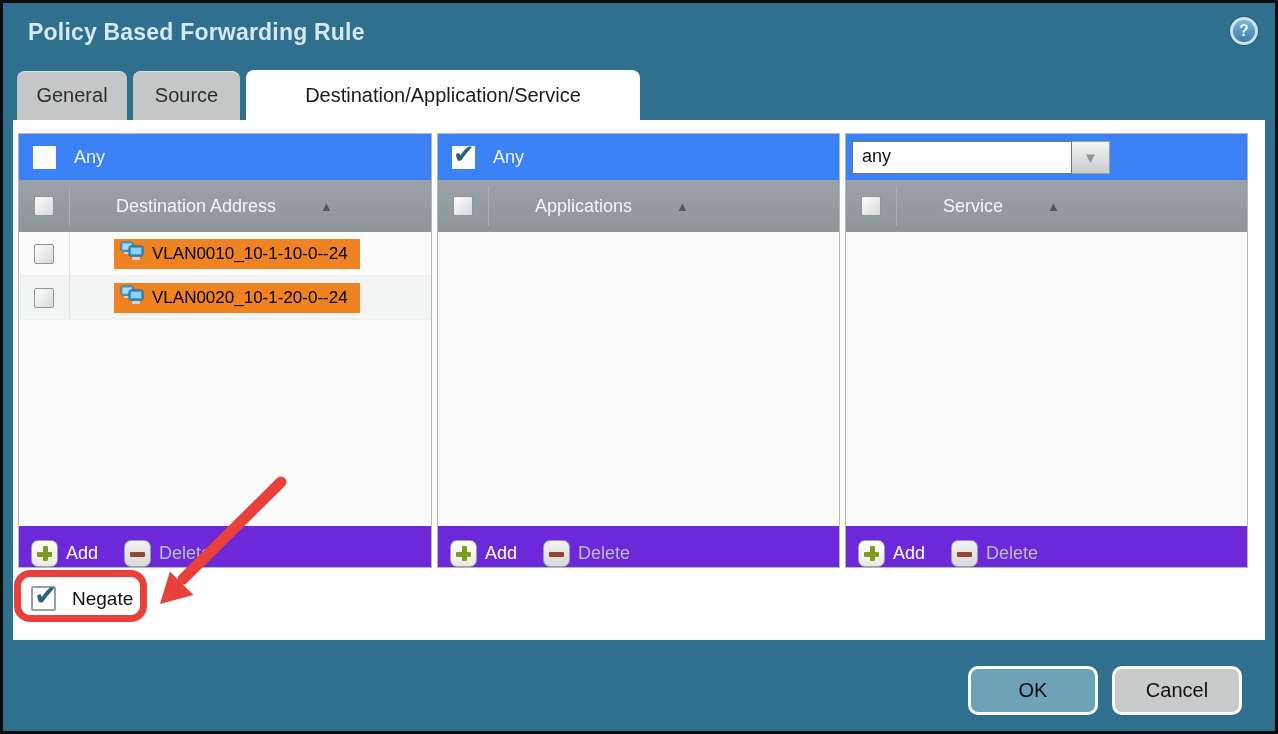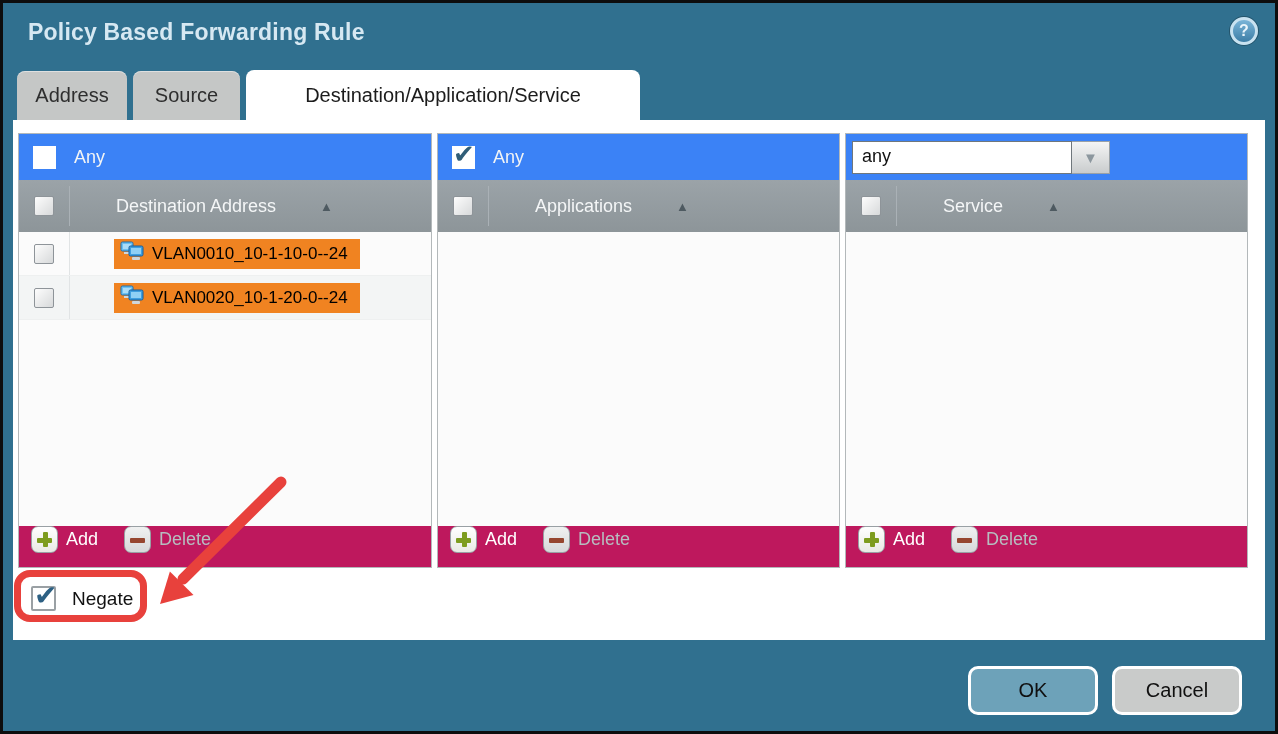--- a/index.html
+++ b/index.html
@@ -88,22 +88,22 @@
     width:1px; background:#e1e4e5;
   }
   .list-row.alt { background:#f3f5f5; }
   .row-chip {
     margin-left:60px; height:30px; background:#f08321; color:#000000;
     display:flex; align-items:center; padding:0 12px 0 6px; font-size:17px;
     cursor:pointer;
   }
   .row-chip .net-icon { margin-right:8px; }
   .panel-footer {
-    height:41px; flex:0 0 auto; background:#be185d;
-    display:flex; align-items:flex-start;
+    height:41px; flex:0 0 auto; background:#6d28d9;
+    display:flex; align-items:flex-end;
   }
   .footer-btn { display:flex; align-items:center; cursor:pointer; }
   .icon-chip {
     width:27px; height:27px; border-radius:7px; border:1px solid #99a0a4;
     background:linear-gradient(#ffffff,#e9eae4); position:relative; flex:0 0 auto;
   }
   .icon-chip.plus::before {
     content:""; position:absolute; left:5px; right:5px; top:11px; height:5px;
     background:#7d9c1e; border-radius:1px;
   }
@@ -156,21 +156,21 @@
   .cancel-btn { left:1109px; width:130px; background:#c9cbca; }
 </style>
 </head>
 <body>
 
 <div class="screen">
 
   <div class="dialog-title">Policy Based Forwarding Rule</div>
   <div class="help-icon">?</div>
 
-  <div class="tab tab-general">Address</div>
+  <div class="tab tab-general">General</div>
   <div class="tab tab-source">Source</div>
   <div class="tab tab-das active">Destination/Application/Service</div>
 
   <div class="content">
 
     <div class="panel panel-destination">
       <div class="any-bar">
         <div class="any-checkbox"></div>
         <div class="any-label">Any</div>
       </div>

